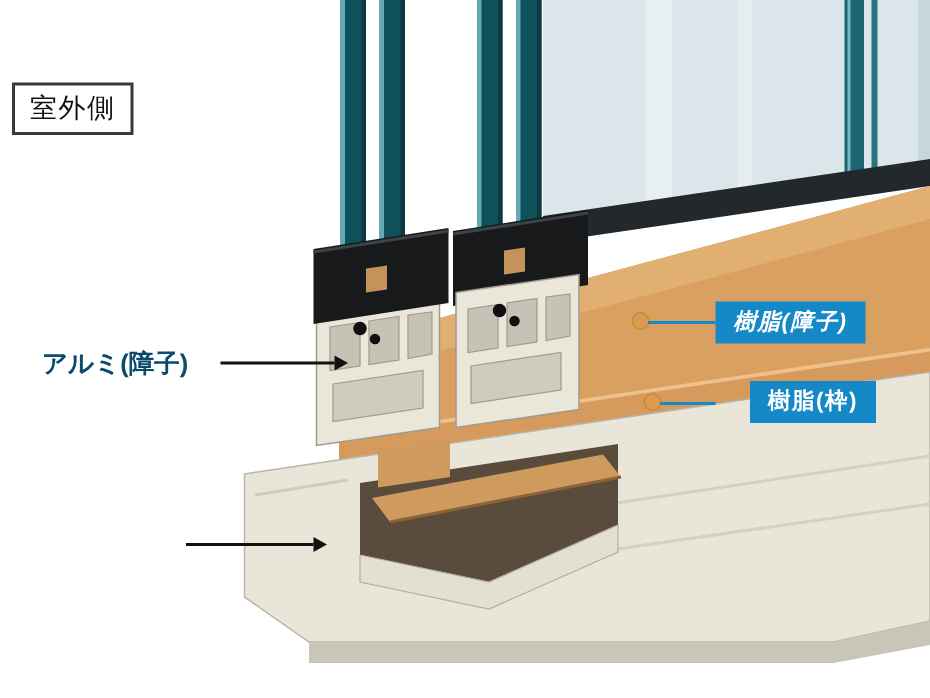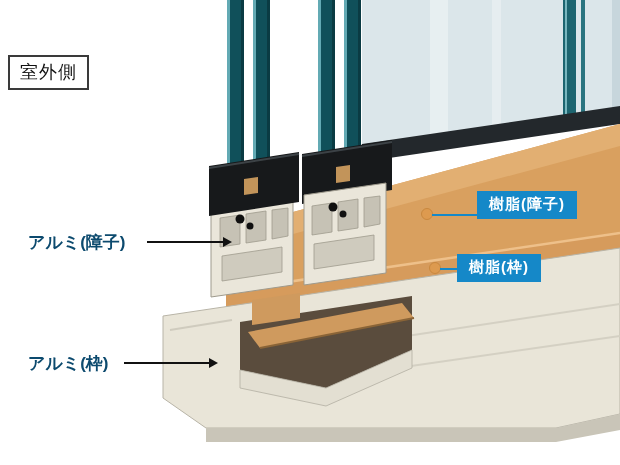--- a/index.html
+++ b/index.html
@@ -47,22 +47,22 @@
   .badge{
     position:absolute;
     background:#1588c8;
     color:#ffffff;
     font-size:15px;
     font-weight:700;
     padding:4px 12px 5px 12px;
     letter-spacing:1px;
     white-space:nowrap;
   }
-  .badge-resin-sash{left:477px;top:191px;}
-  .badge-resin-frame{left:457px;top:254px;text-align:center;}
+  .badge-resin-sash{left:477px;top:201px;font-style:italic;}
+  .badge-resin-frame{left:500px;top:254px;text-align:center;}
 
   .blue-line{position:absolute;height:2px;background:#1588c8;}
   .line-resin-sash{left:432px;top:214px;width:45px;}
   .line-resin-frame{left:440px;top:268px;width:37px;}
 
   .leader-dot{
     position:absolute;width:12px;height:12px;border-radius:50%;
     background:#dd9a4f;border:1px solid #c9883e;box-sizing:border-box;
   }
   .dot-resin-sash{left:421px;top:208px;}
@@ -175,21 +175,20 @@
       <circle cx="250" cy="226" r="3.5" fill="#101010"></circle>
     </g>
   </svg>
 
   <div class="side-box box-outdoor">室外側</div>
 
   <div class="callout-label label-alum-sash">アルミ(障子)</div>
   <div class="leader-line line-alum-sash"></div>
   <div class="arrow-right arrow-alum-sash"></div>
 
-  <div class="callout-label label-alum-frame">アルミ(枠)</div>
   <div class="leader-line line-alum-frame"></div>
   <div class="arrow-right arrow-alum-frame"></div>
 
   <div class="leader-dot dot-resin-sash"></div>
   <div class="blue-line line-resin-sash"></div>
   <div class="badge badge-resin-sash">樹脂(障子)</div>
 
   <div class="leader-dot dot-resin-frame"></div>
   <div class="blue-line line-resin-frame"></div>
   <div class="badge badge-resin-frame">樹脂(枠)</div>

